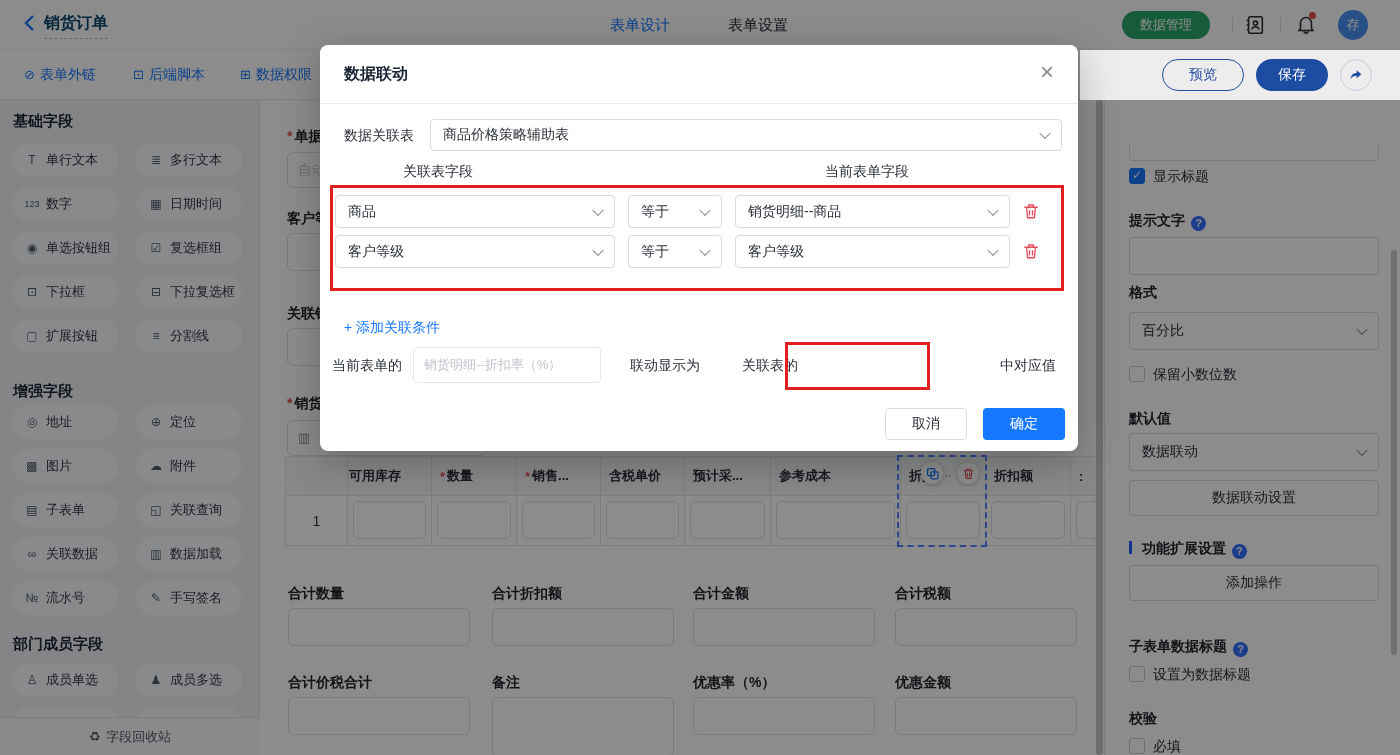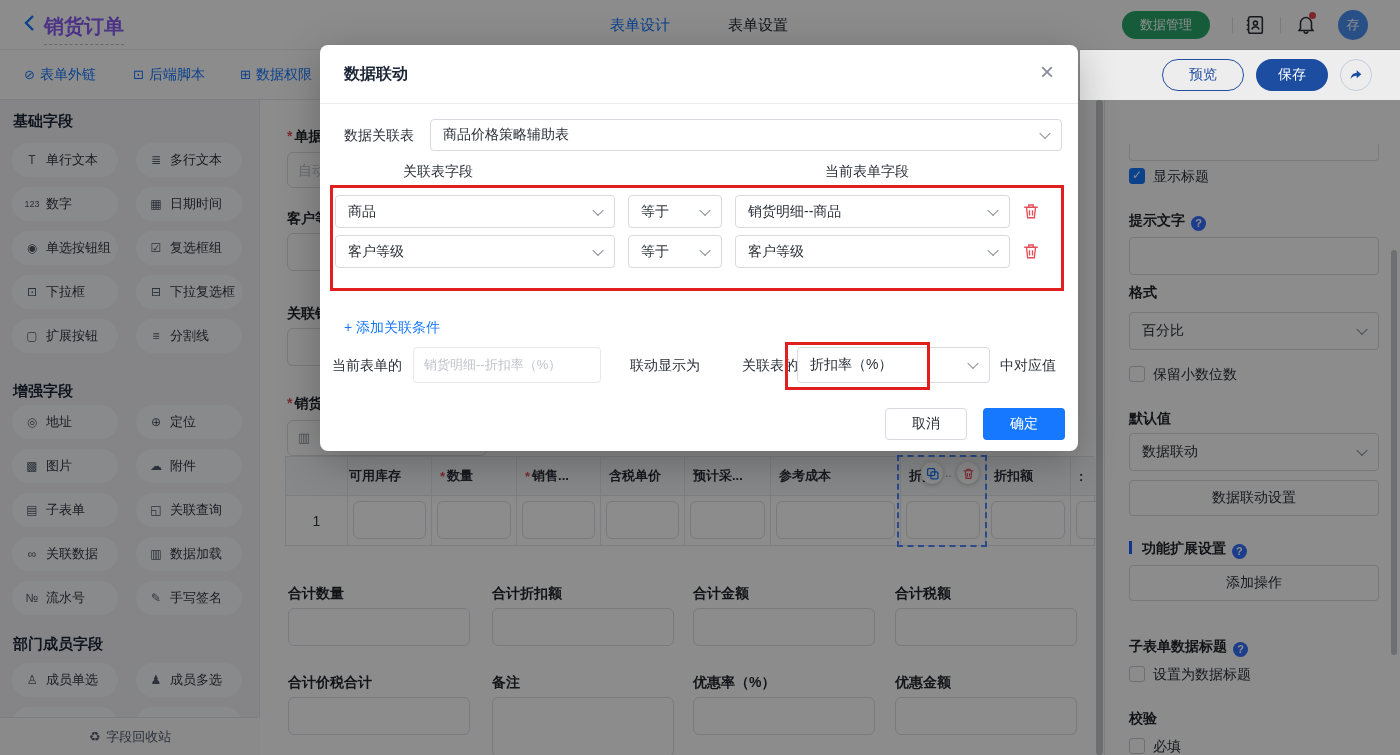--- a/index.html
+++ b/index.html
@@ -60,21 +60,21 @@
 <body>
 
 <div id="app">
 
   <div class="topbar">
     <span class="abs" style="left:20px;top:12px;">
       <svg width="20" height="22" viewBox="0 0 20 22">
           <polyline points="13,4 6,11 13,18" fill="none" stroke="#1677ff" stroke-width="2.4"></polyline>
         </svg>
     </span>
-    <span class="abs" style="left:44px;top:13px;font-size:20px;font-weight:700;color:#8b5cf6;border-bottom:1px dashed #b9bfc9;padding-bottom:4px;">销货订单</span>
+    <span class="abs" style="left:44px;top:13px;font-size:16px;font-weight:700;color:#0c4a6e;border-bottom:1px dashed #b9bfc9;padding-bottom:4px;">销货订单</span>
     <span class="abs" style="left:610px;top:16px;font-size:15px;color:#1677ff;">表单设计</span>
     <span class="abs" style="left:728px;top:16px;font-size:15px;color:#242b35;">表单设置</span>
     <div class="abs pill" style="left:1122px;top:11px;width:88px;height:28px;background:#2ba86a;color:#fff;font-size:13px;">数据管理</div>
     <div class="abs" style="left:1232px;top:17px;width:1px;height:16px;background:#dfe1e5;"></div>
     <span class="abs" style="left:1244px;top:14px;">
       <svg width="22" height="22" viewBox="0 0 24 24" fill="none" stroke="#2b2f36" stroke-width="1.7">
         <rect x="5" y="3" width="15" height="18" rx="2"></rect>
           <circle cx="12.5" cy="10" r="2.2"></circle>
         <path d="M8.5 17c.8-2 2.4-3 4-3s3.2 1 4 3"></path>
           <path d="M3 7h2M3 12h2M3 17h2"></path>
@@ -410,23 +410,20 @@
     </span>
 
     <span class="abs" style="left:24px;top:262px;font-size:14px;color:#1677ff;margin-top:12px;">
       <span>+</span> <span>添加关联条件</span>
     </span>
 
     <span class="txt" style="left:12px;top:312px;">当前表单的</span>
     <div class="abs" style="left:93px;top:302px;width:188px;height:36px;border:1px solid #e6e8eb;border-radius:4px;background:#fff;font-size:13px;color:#c0c4cb;display:flex;align-items:center;padding-left:10px;white-space:nowrap;overflow:hidden;">销货明细--折扣率（%）</div>
     <span class="txt" style="left:310px;top:312px;">联动显示为</span>
     <span class="txt" style="left:422px;top:312px;">关联表的</span>
-    <div class="sel" style="left:477px;top:302px;width:193px;height:36px;">
-        <span>折扣率（%）</span>
-      </div>
     <div class="ann" style="left:465px;top:297px;width:145px;height:48px;"></div>
     <span class="txt" style="left:680px;top:312px;">中对应值</span>
 
     <div class="abs pill" style="left:565px;top:363px;width:82px;height:32px;border-radius:4px;border:1px solid #d8dadf;background:#fff;color:#2a2f38;">取消</div>
     <div class="abs pill" style="left:663px;top:363px;width:82px;height:32px;border-radius:4px;background:#1677ff;color:#fff;">确定</div>
   </div>
 
 </div>
 
 </body></html>

